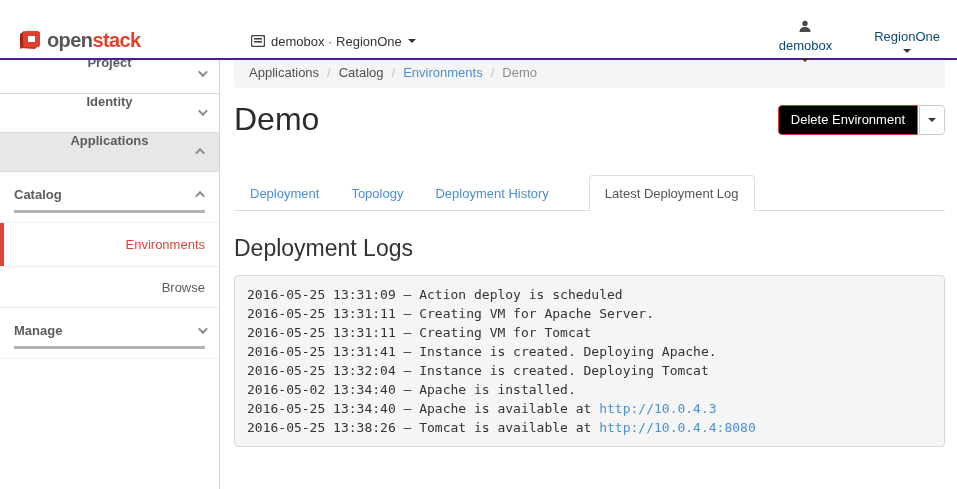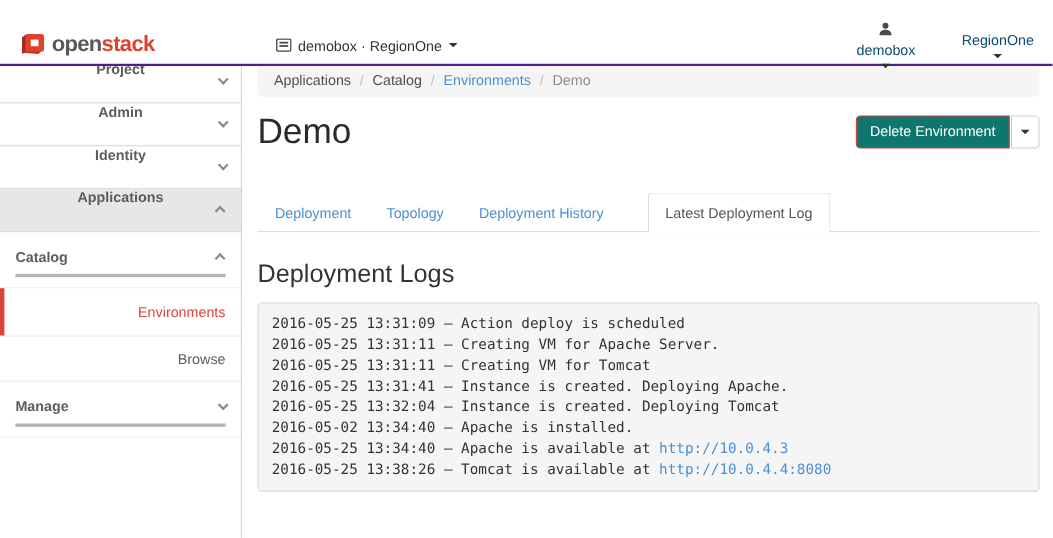--- a/index.html
+++ b/index.html
@@ -47,21 +47,21 @@
     padding:0 12px 0 14px;overflow:hidden;}
   .breadcrumb{margin-top:22px;background:#f5f5f5;border-radius:4px;padding:8px 15px;
     font-size:13px;color:#4f4f4f;display:flex;align-items:center;}
   .crumb{color:#4f4f4f;}
   .crumb.link{color:#4a90d2;cursor:pointer;}
   .crumb.current{color:#8c8c8c;}
   .crumb-sep{color:#c3c3c3;padding:0 8px;}
   .title-row{display:flex;align-items:flex-start;justify-content:space-between;margin-top:13px;}
   .page-title{font-size:32px;font-weight:normal;color:#2b2b2b;margin:0;line-height:1.15;}
   .btn-group{display:flex;margin-top:4px;}
-  .btn-danger{background:#0f766e;border:1px solid #d43f3a;color:#fff;font-size:13px;
+  .btn-danger{background:#000000;border:1px solid #d43f3a;color:#fff;font-size:13px;
     padding:0 12px;height:30px;border-radius:4px 0 0 4px;cursor:pointer;
     font-family:inherit;line-height:28px;}
   .btn-caret{width:26px;height:30px;background:#fff;border:1px solid #ccc;
     border-radius:0 4px 4px 0;display:flex;align-items:center;justify-content:center;
     cursor:pointer;box-sizing:border-box;margin-left:1px;}
   
   .tabs{display:flex;margin-top:37px;border-bottom:1px solid #ddd;}
   .tab{font-size:13px;color:#4a90d2;padding:10px 15px;cursor:pointer;border:1px solid transparent;
     border-bottom:none;margin-bottom:-1px;border-radius:4px 4px 0 0;white-space:nowrap;}
   .tab.active{color:#555;background:#fff;border-color:#ddd;cursor:default;margin-left:24px;}
@@ -122,24 +122,20 @@
 </div>
 
 <div class="sidebar">
   <div class="side-strip"></div>
   <div id="sidebar-items">
       <div class="si group bold">
         <span>Project</span>
         <span class="chev down"></span>
       </div>
       <div class="si group bold">
-        <span>Admin</span>
-        <span class="chev down"></span>
-      </div>
-      <div class="si group bold">
         <span>Identity</span>
         <span class="chev down"></span>
       </div>
       <div class="si group bold expanded">
         <span>Applications</span>
         <span class="chev up"></span>
       </div>
       <div class="si sub bold">
         <span>Catalog</span>
         <span class="chev up"></span>

